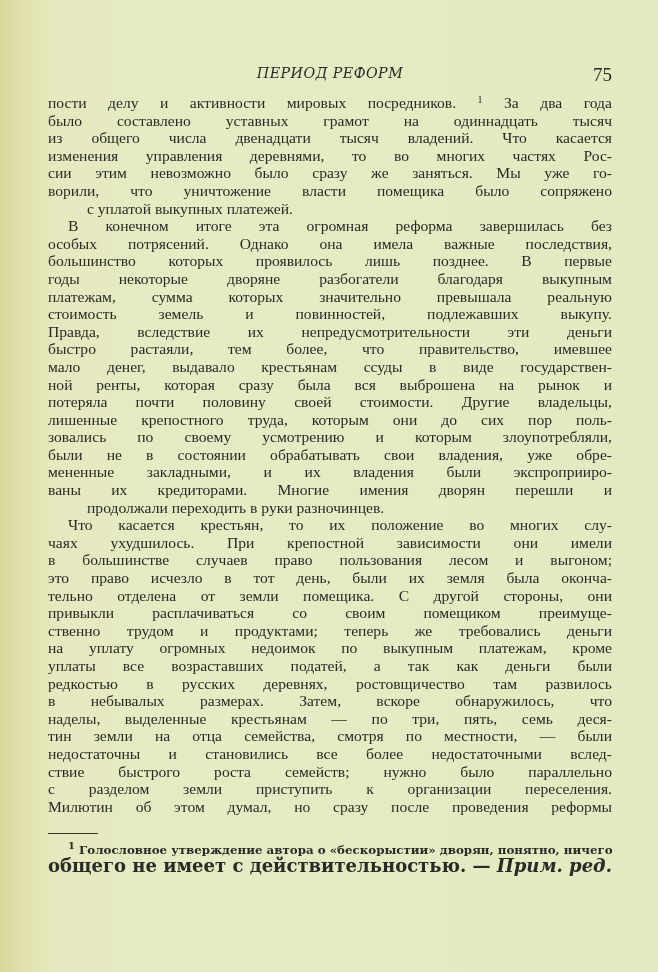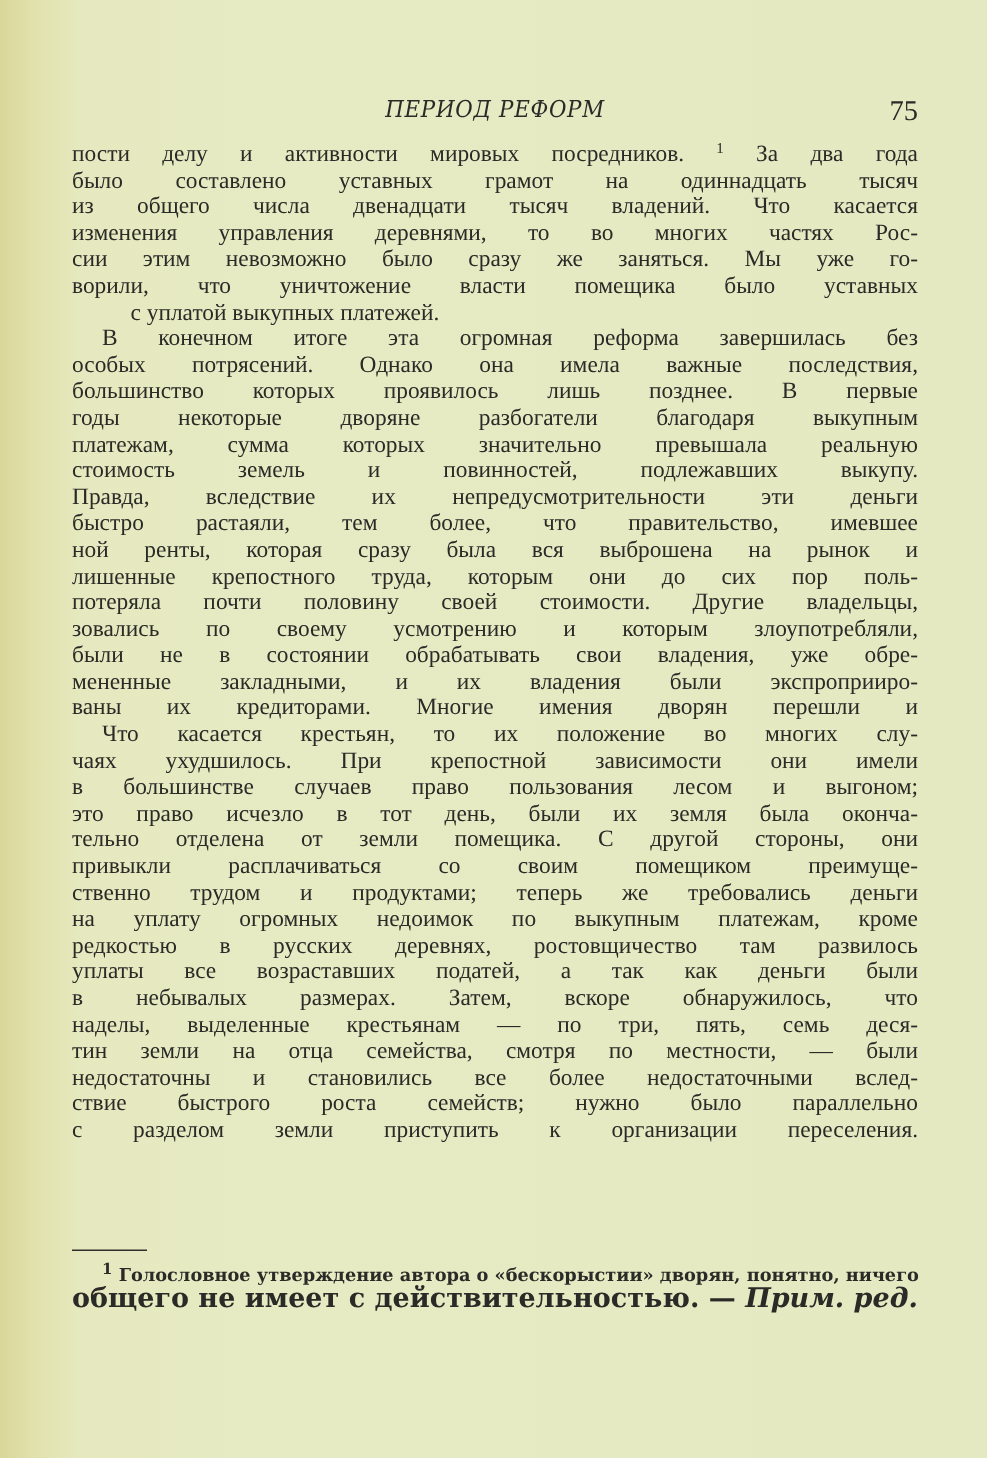--- a/index.html
+++ b/index.html
@@ -52,53 +52,56 @@
     <div class="running-title">ПЕРИОД РЕФОРМ</div>
     <div class="page-number">75</div>
   </div>
 
   <div class="body-text">
     <span class="line"><span>пости делу и активности мировых посредников.</span> <sup>1</sup> <span>За два года</span></span>
     <span class="line">было составлено уставных грамот на одиннадцать тысяч</span>
     <span class="line">из общего числа двенадцати тысяч владений. Что касается</span>
     <span class="line">изменения управления деревнями, то во многих частях Рос-</span>
     <span class="line">сии этим невозможно было сразу же заняться. Мы уже го-</span>
-    <span class="line">ворили, что уничтожение власти помещика было уставных</span>
+    <span class="line">ворили, что уничтожение власти помещика было сопряжено</span>
     <span class="line last">с уплатой выкупных платежей.</span>
     <span class="line indent">В конечном итоге эта огромная реформа завершилась без</span>
     <span class="line">особых потрясений. Однако она имела важные последствия,</span>
     <span class="line">большинство которых проявилось лишь позднее. В первые</span>
     <span class="line">годы некоторые дворяне разбогатели благодаря выкупным</span>
     <span class="line">платежам, сумма которых значительно превышала реальную</span>
     <span class="line">стоимость земель и повинностей, подлежавших выкупу.</span>
     <span class="line">Правда, вследствие их непредусмотрительности эти деньги</span>
     <span class="line">быстро растаяли, тем более, что правительство, имевшее</span>
+    <span class="line">мало денег, выдавало крестьянам ссуды в виде государствен-</span>
     <span class="line">ной ренты, которая сразу была вся выброшена на рынок и</span>
+    <span class="line">потеряла почти половину своей стоимости. Другие владельцы,</span>
     <span class="line">лишенные крепостного труда, которым они до сих пор поль-</span>
-    <span class="line">потеряла почти половину своей стоимости. Другие владельцы,</span>
     <span class="line">зовались по своему усмотрению и которым злоупотребляли,</span>
     <span class="line">были не в состоянии обрабатывать свои владения, уже обре-</span>
     <span class="line">мененные закладными, и их владения были экспроприиро-</span>
     <span class="line">ваны их кредиторами. Многие имения дворян перешли и</span>
+    <span class="line last">продолжали переходить в руки разночинцев.</span>
     <span class="line indent">Что касается крестьян, то их положение во многих слу-</span>
     <span class="line">чаях ухудшилось. При крепостной зависимости они имели</span>
     <span class="line">в большинстве случаев право пользования лесом и выгоном;</span>
     <span class="line">это право исчезло в тот день, были их земля была оконча-</span>
     <span class="line">тельно отделена от земли помещика. С другой стороны, они</span>
     <span class="line">привыкли расплачиваться со своим помещиком преимуще-</span>
     <span class="line">ственно трудом и продуктами; теперь же требовались деньги</span>
     <span class="line">на уплату огромных недоимок по выкупным платежам, кроме</span>
+    <span class="line">уплаты все возраставших податей, а так как деньги были</span>
     <span class="line">редкостью в русских деревнях, ростовщичество там развилось</span>
-    <span class="line">уплаты все возраставших податей, а так как деньги были</span>
     <span class="line">в небывалых размерах. Затем, вскоре обнаружилось, что</span>
     <span class="line">наделы, выделенные крестьянам — по три, пять, семь деся-</span>
     <span class="line">тин земли на отца семейства, смотря по местности, — были</span>
     <span class="line">недостаточны и становились все более недостаточными вслед-</span>
     <span class="line">ствие быстрого роста семейств; нужно было параллельно</span>
     <span class="line">с разделом земли приступить к организации переселения.</span>
+    <span class="line">Милютин об этом думал, но сразу после проведения реформы</span>
   </div>
 
   <div class="footnote-rule"></div>
 
   <div class="footnotes">
     <span class="fn-line indent" style="font-size: 11.8487px;"><sup>1</sup> <span>Голословное утверждение автора о «бескорыстии» дворян, понятно, ничего</span></span>
     <span class="fn-line last"><span>общего не имеет с действительностью. —</span> <span class="fn-sig">Прим. ред.</span></span>
   </div>
 </div>
 

